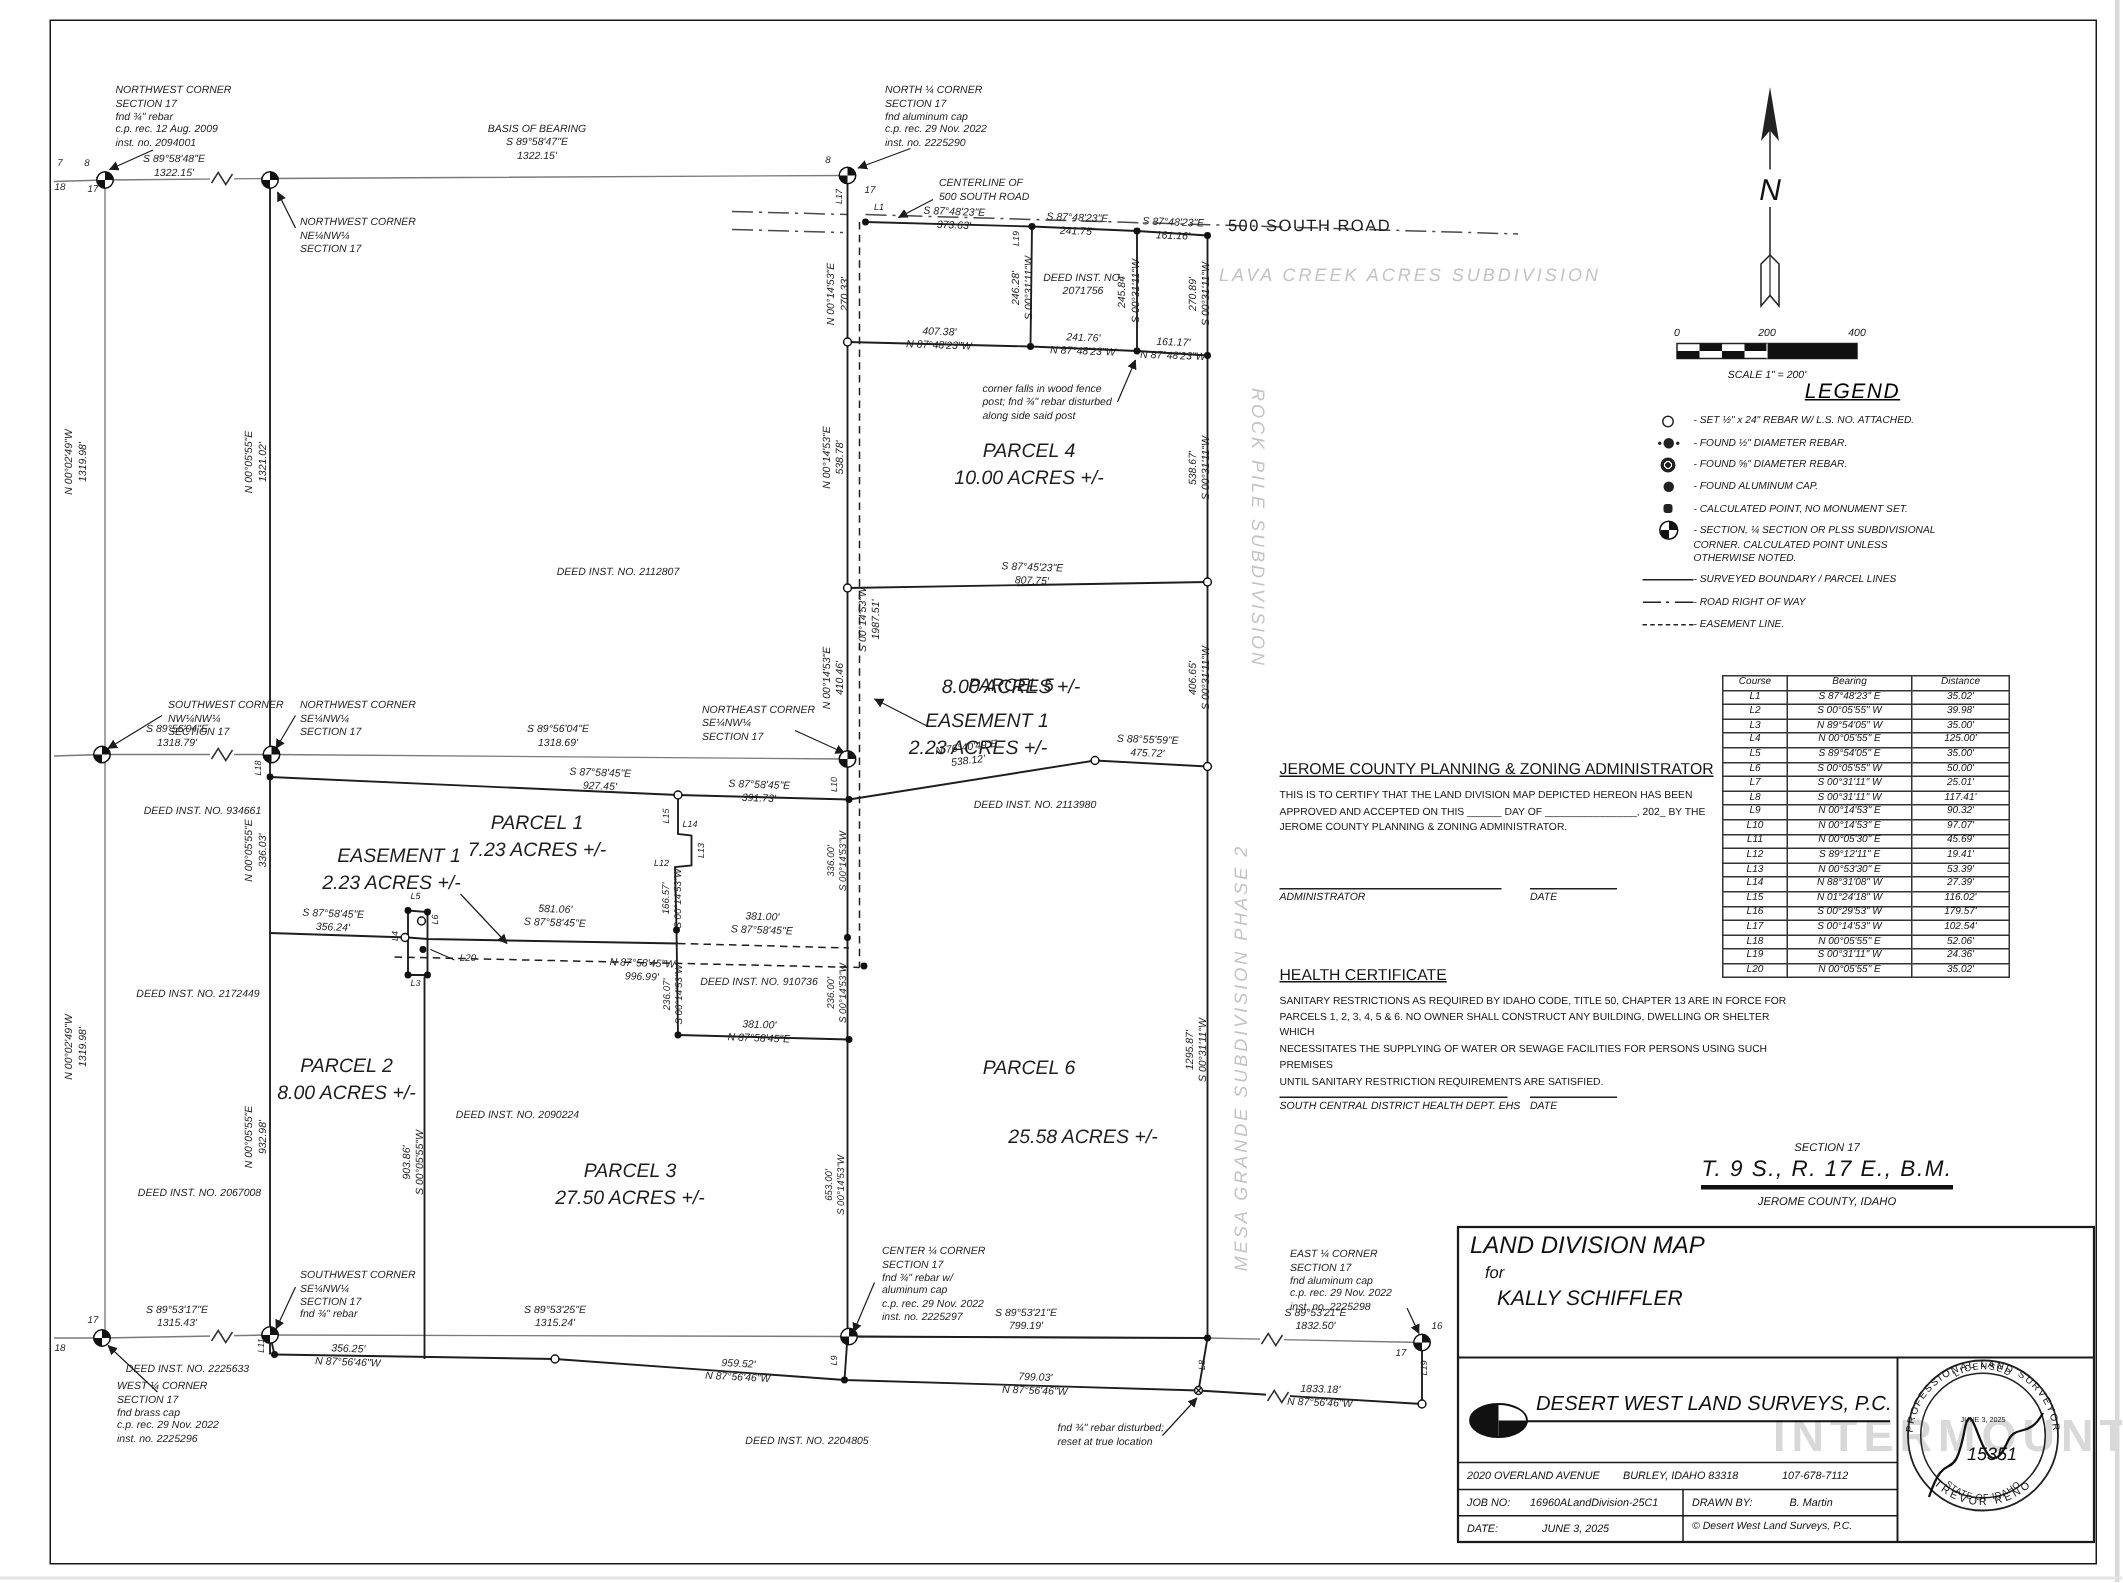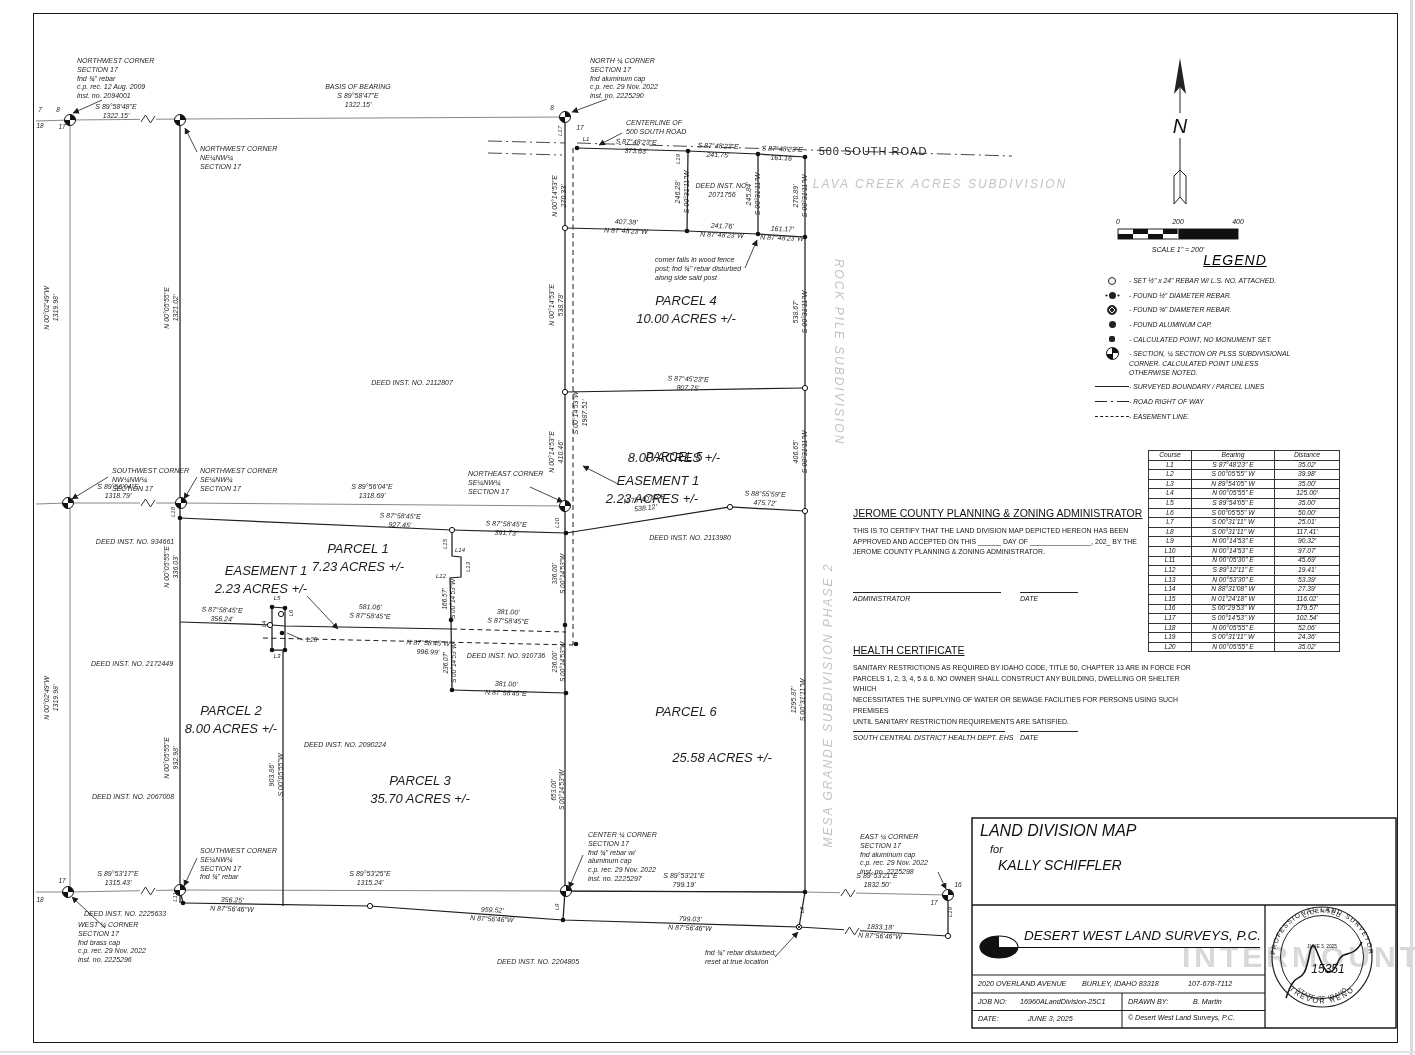--- a/index.html
+++ b/index.html
@@ -395,21 +395,21 @@
       <div class="lbl" style="left: 132px; top: 664px; font-size: 7px; transform: translate(-50%, -50%) rotate(0deg);">DEED INST. NO. 2172449</div>
       <div class="lbl u" style="left: 231px; top: 711px; font-size: 13px; transform: translate(-50%, -50%) rotate(0deg);">PARCEL 2</div>
       <div class="lbl" style="left: 231px; top: 729px; font-size: 13px; transform: translate(-50%, -50%) rotate(0deg);">8.00 ACRES +/-</div>
       <div class="lbl" style="left: 345px; top: 745px; font-size: 7px; transform: translate(-50%, -50%) rotate(0deg);">DEED INST. NO. 2090224</div>
       <div class="lbl" style="left: 277px; top: 775px; font-size: 7px; transform: translate(-50%, -50%) rotate(-90deg);">903.86'
 S 00°05'55"W</div>
       <div class="lbl" style="left: 172px; top: 758px; font-size: 7px; transform: translate(-50%, -50%) rotate(-90deg);">N 00°05'55"E
 932.98'</div>
       <div class="lbl" style="left: 133px; top: 797px; font-size: 7px; transform: translate(-50%, -50%) rotate(0deg);">DEED INST. NO. 2067008</div>
       <div class="lbl u" style="left: 420px; top: 781px; font-size: 13px; transform: translate(-50%, -50%) rotate(0deg);">PARCEL 3</div>
-      <div class="lbl" style="left: 420px; top: 799px; font-size: 13px; transform: translate(-50%, -50%) rotate(0deg);">35.70 ACRES +/-</div>
+      <div class="lbl" style="left: 420px; top: 799px; font-size: 13px; transform: translate(-50%, -50%) rotate(0deg);">27.50 ACRES +/-</div>
       <div class="lbl u" style="left: 686px; top: 712px; font-size: 13px; transform: translate(-50%, -50%) rotate(0deg);">PARCEL 6</div>
       <div class="lbl" style="left: 722px; top: 730px; font-size: 13px; transform: translate(-50%, -50%) rotate(0deg); margin-top: 28px;">25.58 ACRES +/-</div>
       <div class="lbl" style="left: 799px; top: 700px; font-size: 7px; transform: translate(-50%, -50%) rotate(-90deg);">1295.87'
 S 00°31'11"W</div>
       <div class="lbl" style="left: 558px; top: 790px; font-size: 6.5px; transform: translate(-50%, -50%) rotate(-90deg);">653.00'
 S 00°14'53"W</div>
       <div class="lbl gray" style="left: 828px; top: 705px; font-size: 12px; letter-spacing: 2px; transform: translate(-50%, -50%) rotate(-90deg);">MESA GRANDE SUBDIVISION PHASE 2</div>
       <div class="lbl" style="left: 52px; top: 698px; font-size: 7px; transform: translate(-50%, -50%) rotate(-90deg);">N 00°02'49"W
 1319.98'</div>
       <div class="lbl" style="left: 200px; top: 847px; font-size: 7px; text-align: left;">SOUTHWEST CORNER
@@ -672,20 +672,26 @@
 PARCELS 1, 2, 3, 4, 5 &amp; 6. NO OWNER SHALL CONSTRUCT ANY BUILDING, DWELLING OR SHELTER WHICH
 NECESSITATES THE SUPPLYING OF WATER OR SEWAGE FACILITIES FOR PERSONS USING SUCH PREMISES
 UNTIL SANITARY RESTRICTION REQUIREMENTS ARE SATISFIED.</div>
   </div>
   <div class="sigline" style="left:853px;top:731px;width:152px;"></div>
   <div class="siglab" style="left:853px;top:734px;">SOUTH CENTRAL DISTRICT HEALTH DEPT. EHS</div>
   <div class="sigline" style="left:1020px;top:731px;width:58px;"></div>
   <div class="siglab" style="left:1020px;top:734px;">DATE</div>
 
 
+  <div id="township">
+    <div class="sec">SECTION 17</div>
+    <div class="twn">T. 9 S., R. 17 E.,  B.M.</div>
+    <div class="bar"></div>
+    <div class="cty">JEROME COUNTY, IDAHO</div>
+  </div>
 
   <div class="tb" style="left:980px;top:822px;font-size:16px;">LAND DIVISION MAP</div>
   <div class="tb" style="left:990px;top:843px;font-size:11px;">for</div>
   <div class="tb" style="left:998px;top:857px;font-size:14px;">KALLY SCHIFFLER</div>
   <div class="tb" style="left:1024px;top:928px;font-size:13.5px;">DESERT WEST LAND SURVEYS, P.C.</div>
   <div class="tb" style="left:978px;top:979px;font-size:7.2px;">2020 OVERLAND AVENUE</div>
   <div class="tb" style="left:1082px;top:979px;font-size:7.2px;">BURLEY, IDAHO  83318</div>
   <div class="tb" style="left:1188px;top:979px;font-size:7.2px;">107-678-7112</div>
   <div class="tb" style="left:978px;top:997px;font-size:7.2px;">JOB NO:</div>
   <div class="tb" style="left:1020px;top:997px;font-size:7.2px;">16960ALandDivision-25C1</div>

